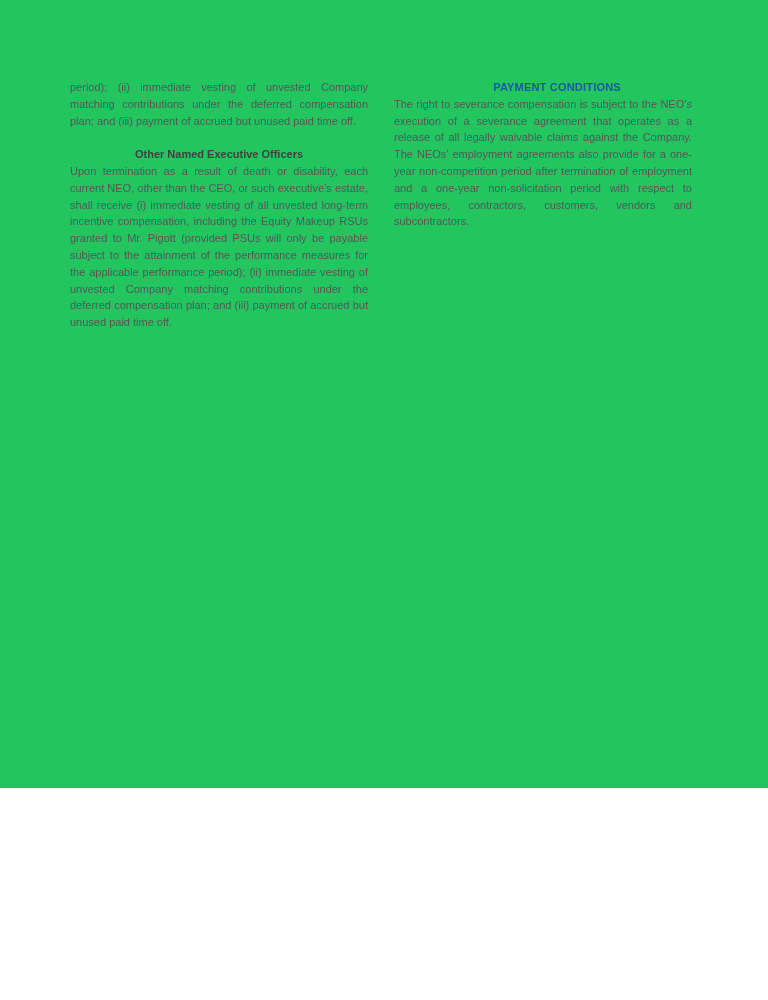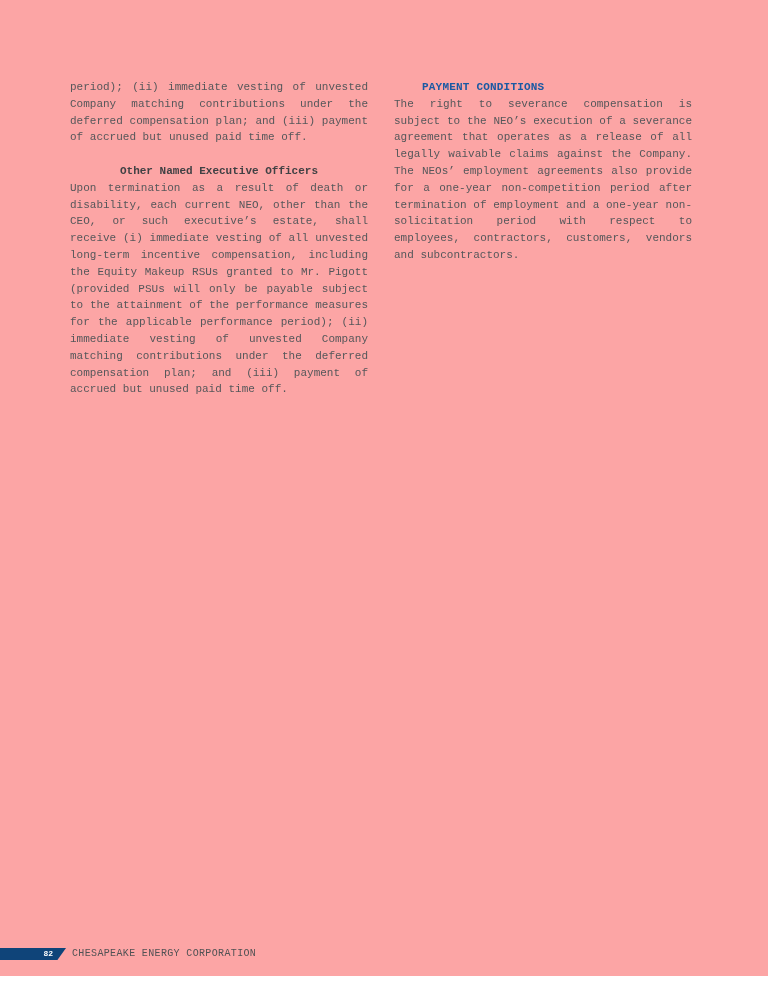--- a/index.html
+++ b/index.html
@@ -3,24 +3,24 @@
 <meta charset="utf-8">
 <style>
   html, body {
     margin: 0;
     padding: 0;
     background: #ffffff;
   }
   .page {
     position: relative;
     width: 768px;
-    height: 976px;
-    background: #fca5a5;
+    height: 788px;
+    background: #22c55e;
     overflow: hidden;
-    font-family: Liberation Mono, monospace;
+    font-family: Liberation Sans, sans-serif;
   }
   .content {
     position: absolute;
     left: 70px;
     top: 79px;
     right: 76px;
     display: flex;
     gap: 26px;
   }
   .col {
@@ -44,21 +44,21 @@
     margin: 16.8px 0 0 0;
     text-align: center;
   }
   .blueheading {
     font-size: 11px;
     line-height: 16.8px;
     font-weight: bold;
     color: #1a59a3;
     letter-spacing: 0.2px;
     margin: 0;
-    text-align: left;
+    text-align: center;
     padding-left: 28px;
   }
   .footer {
     position: absolute;
     left: 0;
     top: 948px;
     height: 12px;
     display: flex;
     align-items: center;
   }

